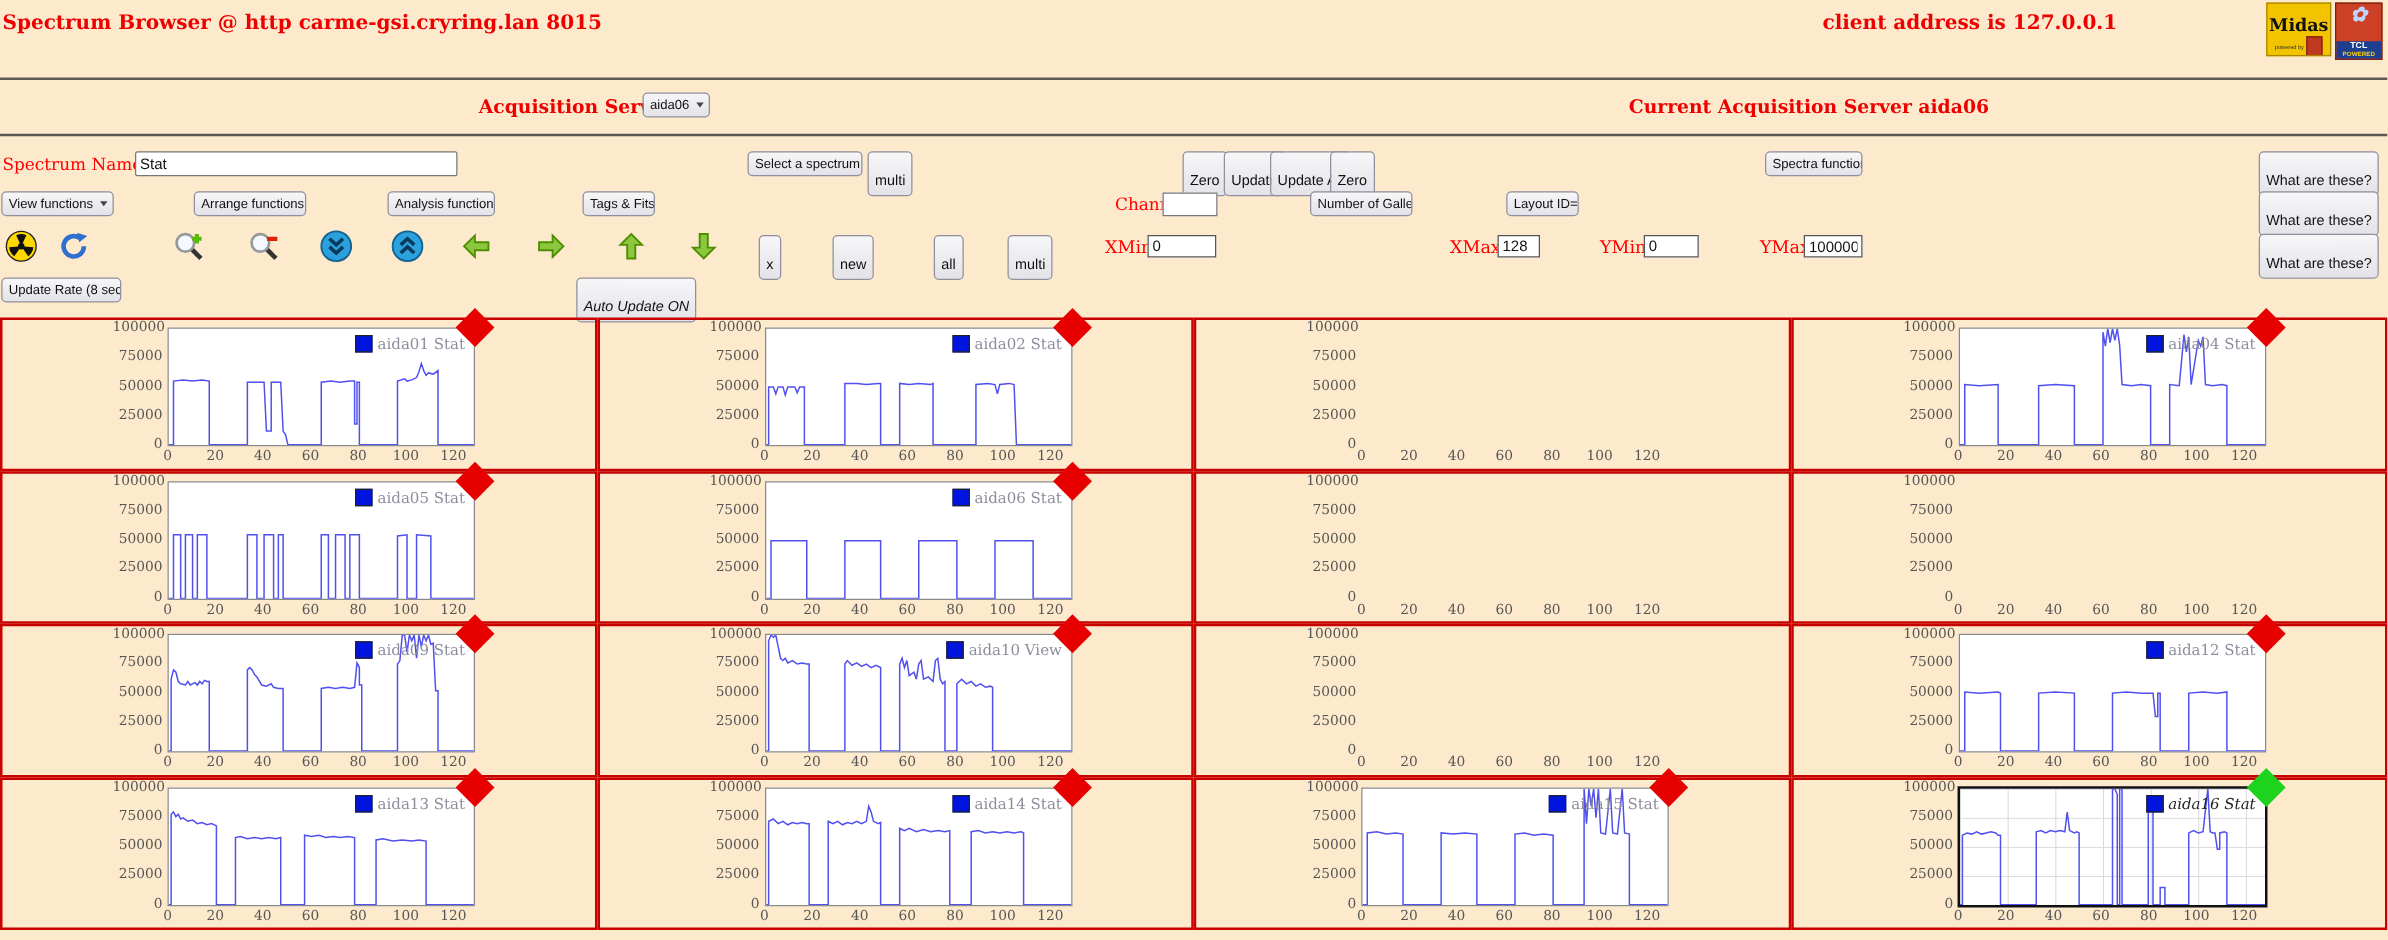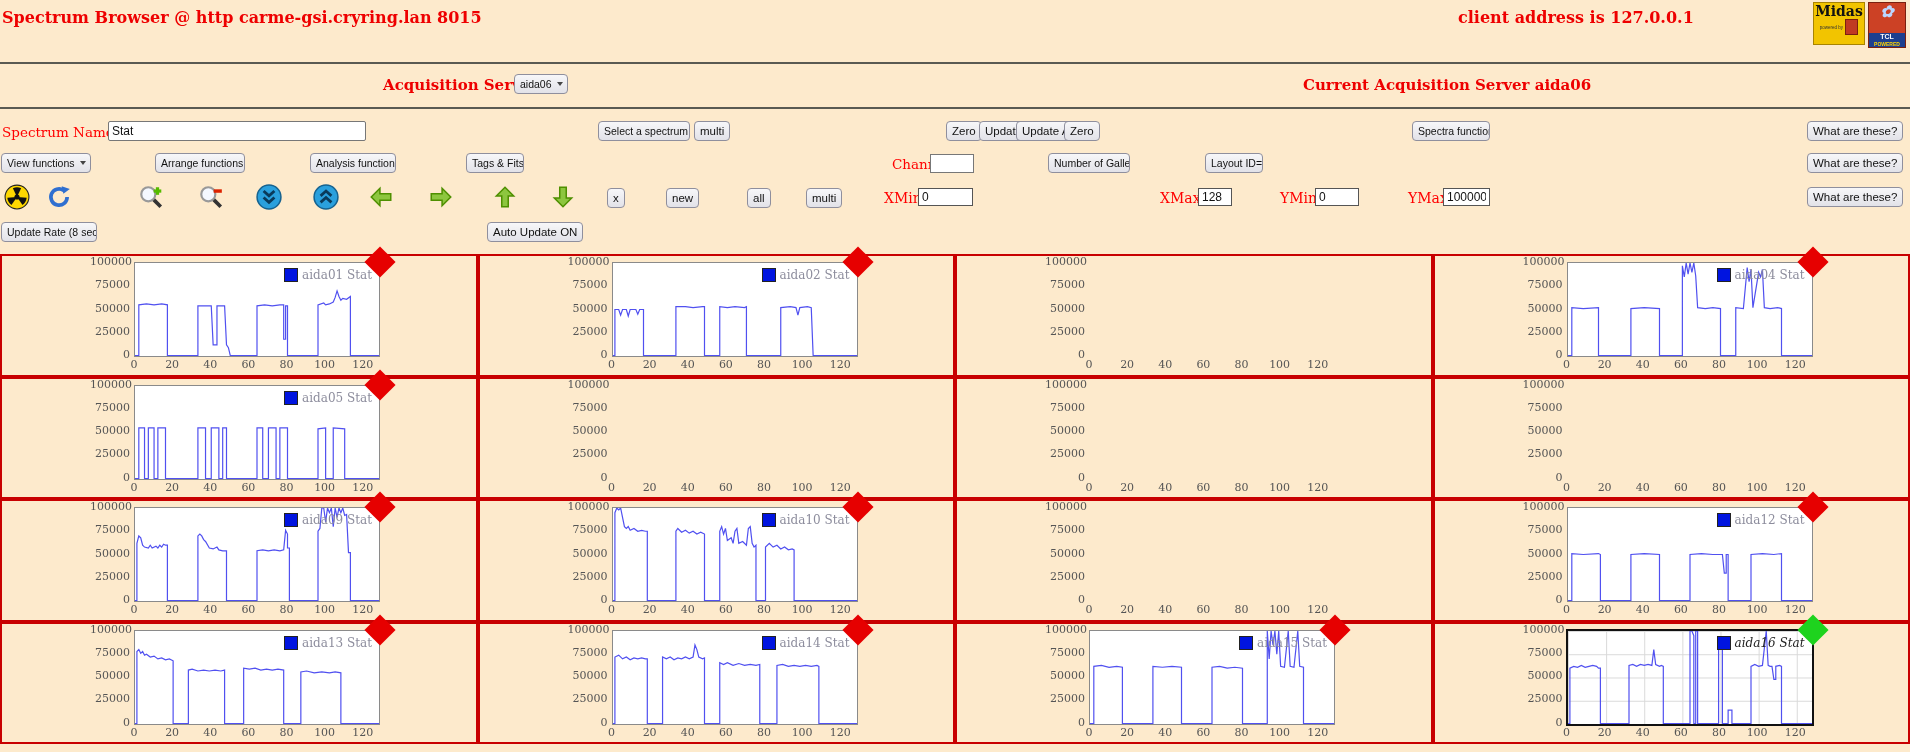--- a/index.html
+++ b/index.html
@@ -2,36 +2,36 @@
 <html><head>
 <meta charset="utf-8">
 <style>
   html,body{margin:0;padding:0;}
   body{width:1910px;height:752px;background:#fdeacc;position:relative;overflow:hidden;
        font-family:"Liberation Sans",sans-serif;}
   .rtitle{position:absolute;font:bold 16px "DejaVu Serif",serif;color:#ee0000;white-space:nowrap;}
   .rlab{position:absolute;font:13.5px "DejaVu Serif",serif;color:#ff0000;white-space:nowrap;}
   .hr{position:absolute;left:0;width:1910px;height:2px;background:#5a5a52;}
   .btn{position:absolute;font:11.5px "Liberation Sans",sans-serif;background:linear-gradient(#f7f7f9,#e2e2e8);
-       border:1px solid #8f8f9d;border-radius:4px;padding:1px 5px;height:20px;box-sizing:border-box;
+       border:1px solid #8f8f9d;border-radius:4px;padding:17px 5px;height:20px;box-sizing:border-box;
        color:#111;cursor:pointer;white-space:nowrap;}
   .select{position:absolute;height:20px;background:linear-gradient(#f7f7f9,#e2e2e8);border:1px solid #8f8f9d;
        border-radius:4px;font:10.5px "Liberation Sans",sans-serif;display:flex;align-items:center;
        justify-content:space-between;padding:0 4px 0 5px;box-sizing:border-box;color:#111;cursor:pointer;
        white-space:nowrap;overflow:hidden;}
   .caret{width:0;height:0;border-left:3.5px solid transparent;border-right:3.5px solid transparent;
        border-top:4px solid #444;margin-left:4px;flex:none;}
   .tin{position:absolute;box-sizing:border-box;border:1px solid #777;border-radius:2px;background:#fff;
        font:12px "Liberation Sans",sans-serif;padding:0 3px;color:#111;}
   .icon{position:absolute;width:26px;height:26px;cursor:pointer;}
   .icon svg{width:100%;height:100%;}
   
   .midas{position:absolute;left:1813px;top:2px;width:52px;height:43px;background:#f2c400;border:1px solid #a88400;
        box-sizing:border-box;text-align:center;overflow:hidden;}
-  .midas .mt{font:bold 14px "DejaVu Serif",serif;color:#111;line-height:16px;margin-top:0;}
+  .midas .mt{font:bold 14px "DejaVu Serif",serif;color:#111;line-height:16px;margin-top:10px;}
   .midas .pb{font:4.5px "Liberation Sans",sans-serif;color:#333;display:inline-block;vertical-align:top;margin-top:6px;}
   .midas .mini{display:inline-block;width:11px;height:14px;background:#c03a22;margin-left:2px;border:1px solid #7a2010;}
   .tcl{position:absolute;left:1868px;top:2px;width:38px;height:46px;background:#cc4125;border:1px solid #7a2010;
        box-sizing:border-box;text-align:center;overflow:hidden;}
   .tcl .feather{font:italic bold 16px "DejaVu Serif",serif;color:#bcd6ff;line-height:18px;}
   .tcl .strip{position:absolute;left:0;bottom:0;width:100%;background:#1d3f8f;}
   .tcl .l1{font:bold 7px "Liberation Sans",sans-serif;color:#fff;line-height:8px;}
   .tcl .l2{font:bold 5px "Liberation Sans",sans-serif;color:#ffd400;line-height:6px;}
   
   #chart-grid{position:absolute;left:0;top:254px;width:1910px;height:490px;display:grid;
@@ -197,21 +197,21 @@
 <input class="tin" style="left: 1198px; top: 188px; width: 34px; height: 18px; border-radius: 0px; border-color: rgb(85, 85, 85);" value="128">
 <div class="rlab" style="left:1280px;top:190px;font-size:14px;">YMin</div>
 <input class="tin" style="left: 1315px; top: 188px; width: 44px; height: 18px; border-radius: 0px; border-color: rgb(85, 85, 85);" value="0">
 <div class="rlab" style="left:1408px;top:190px;font-size:14px;">YMax</div>
 <input class="tin" style="left: 1443px; top: 188px; width: 47px; height: 18px; border-radius: 0px; border-color: rgb(85, 85, 85);" value="100000">
 <button class="btn" style="left:1807px;top:187px;">What are these?</button>
 
 <div class="select" style="left:1px;top:222px;width:96px;">
   <span>Update Rate (8 secs)</span>
 </div>
-<button class="btn" style="left:487px;top:222px;">Auto Update ON</button>
+<button class="btn" style="left:461px;top:222px;font-style:italic;">Auto Update ON</button>
 
 <div id="chart-grid">
     <div class="cell">
       <div class="chartw">
         <span class="yl" style="top: -5px;">100000</span>
         <span class="yl" style="top: 18.25px;">75000</span>
         <span class="yl" style="top: 41.5px;">50000</span>
         <span class="yl" style="top: 64.75px;">25000</span>
         <span class="yl" style="top: 88px;">0</span>
         <div class="plot">
@@ -327,20 +327,30 @@
         <span class="xl" style="left: 272.75px;">120</span>
       </div>
     </div>
     <div class="cell">
       <div class="chartw">
         <span class="yl" style="top: -5px;">100000</span>
         <span class="yl" style="top: 18.25px;">75000</span>
         <span class="yl" style="top: 41.5px;">50000</span>
         <span class="yl" style="top: 64.75px;">25000</span>
         <span class="yl" style="top: 88px;">0</span>
+        <div class="plot">
+          <svg viewBox="0 0 128 100" preserveAspectRatio="none" class="trace">
+            <polyline points="0,99.7 2,99.7 2,50.0 8,50.0 17,50.0 17,99.7 33,99.7 33,50.0 42,50.0 48,50.0 48,99.7 64,99.7 64,50.0 72,50.0 80,50.0 80,99.7 96,99.7 96,50.0 104,50.0 112,50.0 112,99.7 128,99.7" fill="none" stroke="#5050f0" stroke-width="1.2" vector-effect="non-scaling-stroke"></polyline>
+          </svg>
+          <div class="legend">
+            <div class="swatch"></div>
+            <div class="legname">aida06 Stat</div>
+          </div>
+          <div class="diamond" style="background: rgb(230, 0, 0);"></div>
+        </div>
         <span class="xl" style="left: 44px;">0</span>
         <span class="xl" style="left: 82.125px;">20</span>
         <span class="xl" style="left: 120.25px;">40</span>
         <span class="xl" style="left: 158.375px;">60</span>
         <span class="xl" style="left: 196.5px;">80</span>
         <span class="xl" style="left: 234.625px;">100</span>
         <span class="xl" style="left: 272.75px;">120</span>
       </div>
     </div>
     <div class="cell">
@@ -407,21 +417,21 @@
         <span class="yl" style="top: 18.25px;">75000</span>
         <span class="yl" style="top: 41.5px;">50000</span>
         <span class="yl" style="top: 64.75px;">25000</span>
         <span class="yl" style="top: 88px;">0</span>
         <div class="plot">
           <svg viewBox="0 0 128 100" preserveAspectRatio="none" class="trace">
             <polyline points="0,99.7 1,99.7 1,5.0 2,0.0 3,2.0 4,0.0 5,10.0 6,20.0 7,22.0 8,20.0 9,24.0 11,22.0 13,25.0 15,24.0 17,25.0 18,25.0 18,99.7 33,99.7 33,25.0 34,22.0 36,26.0 38,24.0 40,27.0 42,25.0 44,28.0 46,26.0 48,28.0 48,99.7 56,99.7 56,25.0 57,20.0 58,28.0 59,22.0 60,35.0 62,32.0 63,38.0 64,25.0 65,22.0 66,38.0 68,36.0 70,40.0 71,22.0 72,20.0 73,38.0 74,42.0 75,40.0 75,99.7 80,99.7 80,42.0 82,38.0 84,42.0 86,40.0 88,44.0 90,42.0 92,45.0 94,44.0 95,45.0 95,99.7 128,99.7" fill="none" stroke="#5050f0" stroke-width="1.2" vector-effect="non-scaling-stroke"></polyline>
           </svg>
           <div class="legend">
             <div class="swatch"></div>
-            <div class="legname">aida10 Stat</div>
+            <div class="legname">aida10 View</div>
           </div>
           <div class="diamond" style="background: rgb(230, 0, 0);"></div>
         </div>
         <span class="xl" style="left: 44px;">0</span>
         <span class="xl" style="left: 82.125px;">20</span>
         <span class="xl" style="left: 120.25px;">40</span>
         <span class="xl" style="left: 158.375px;">60</span>
         <span class="xl" style="left: 196.5px;">80</span>
         <span class="xl" style="left: 234.625px;">100</span>
         <span class="xl" style="left: 272.75px;">120</span>

